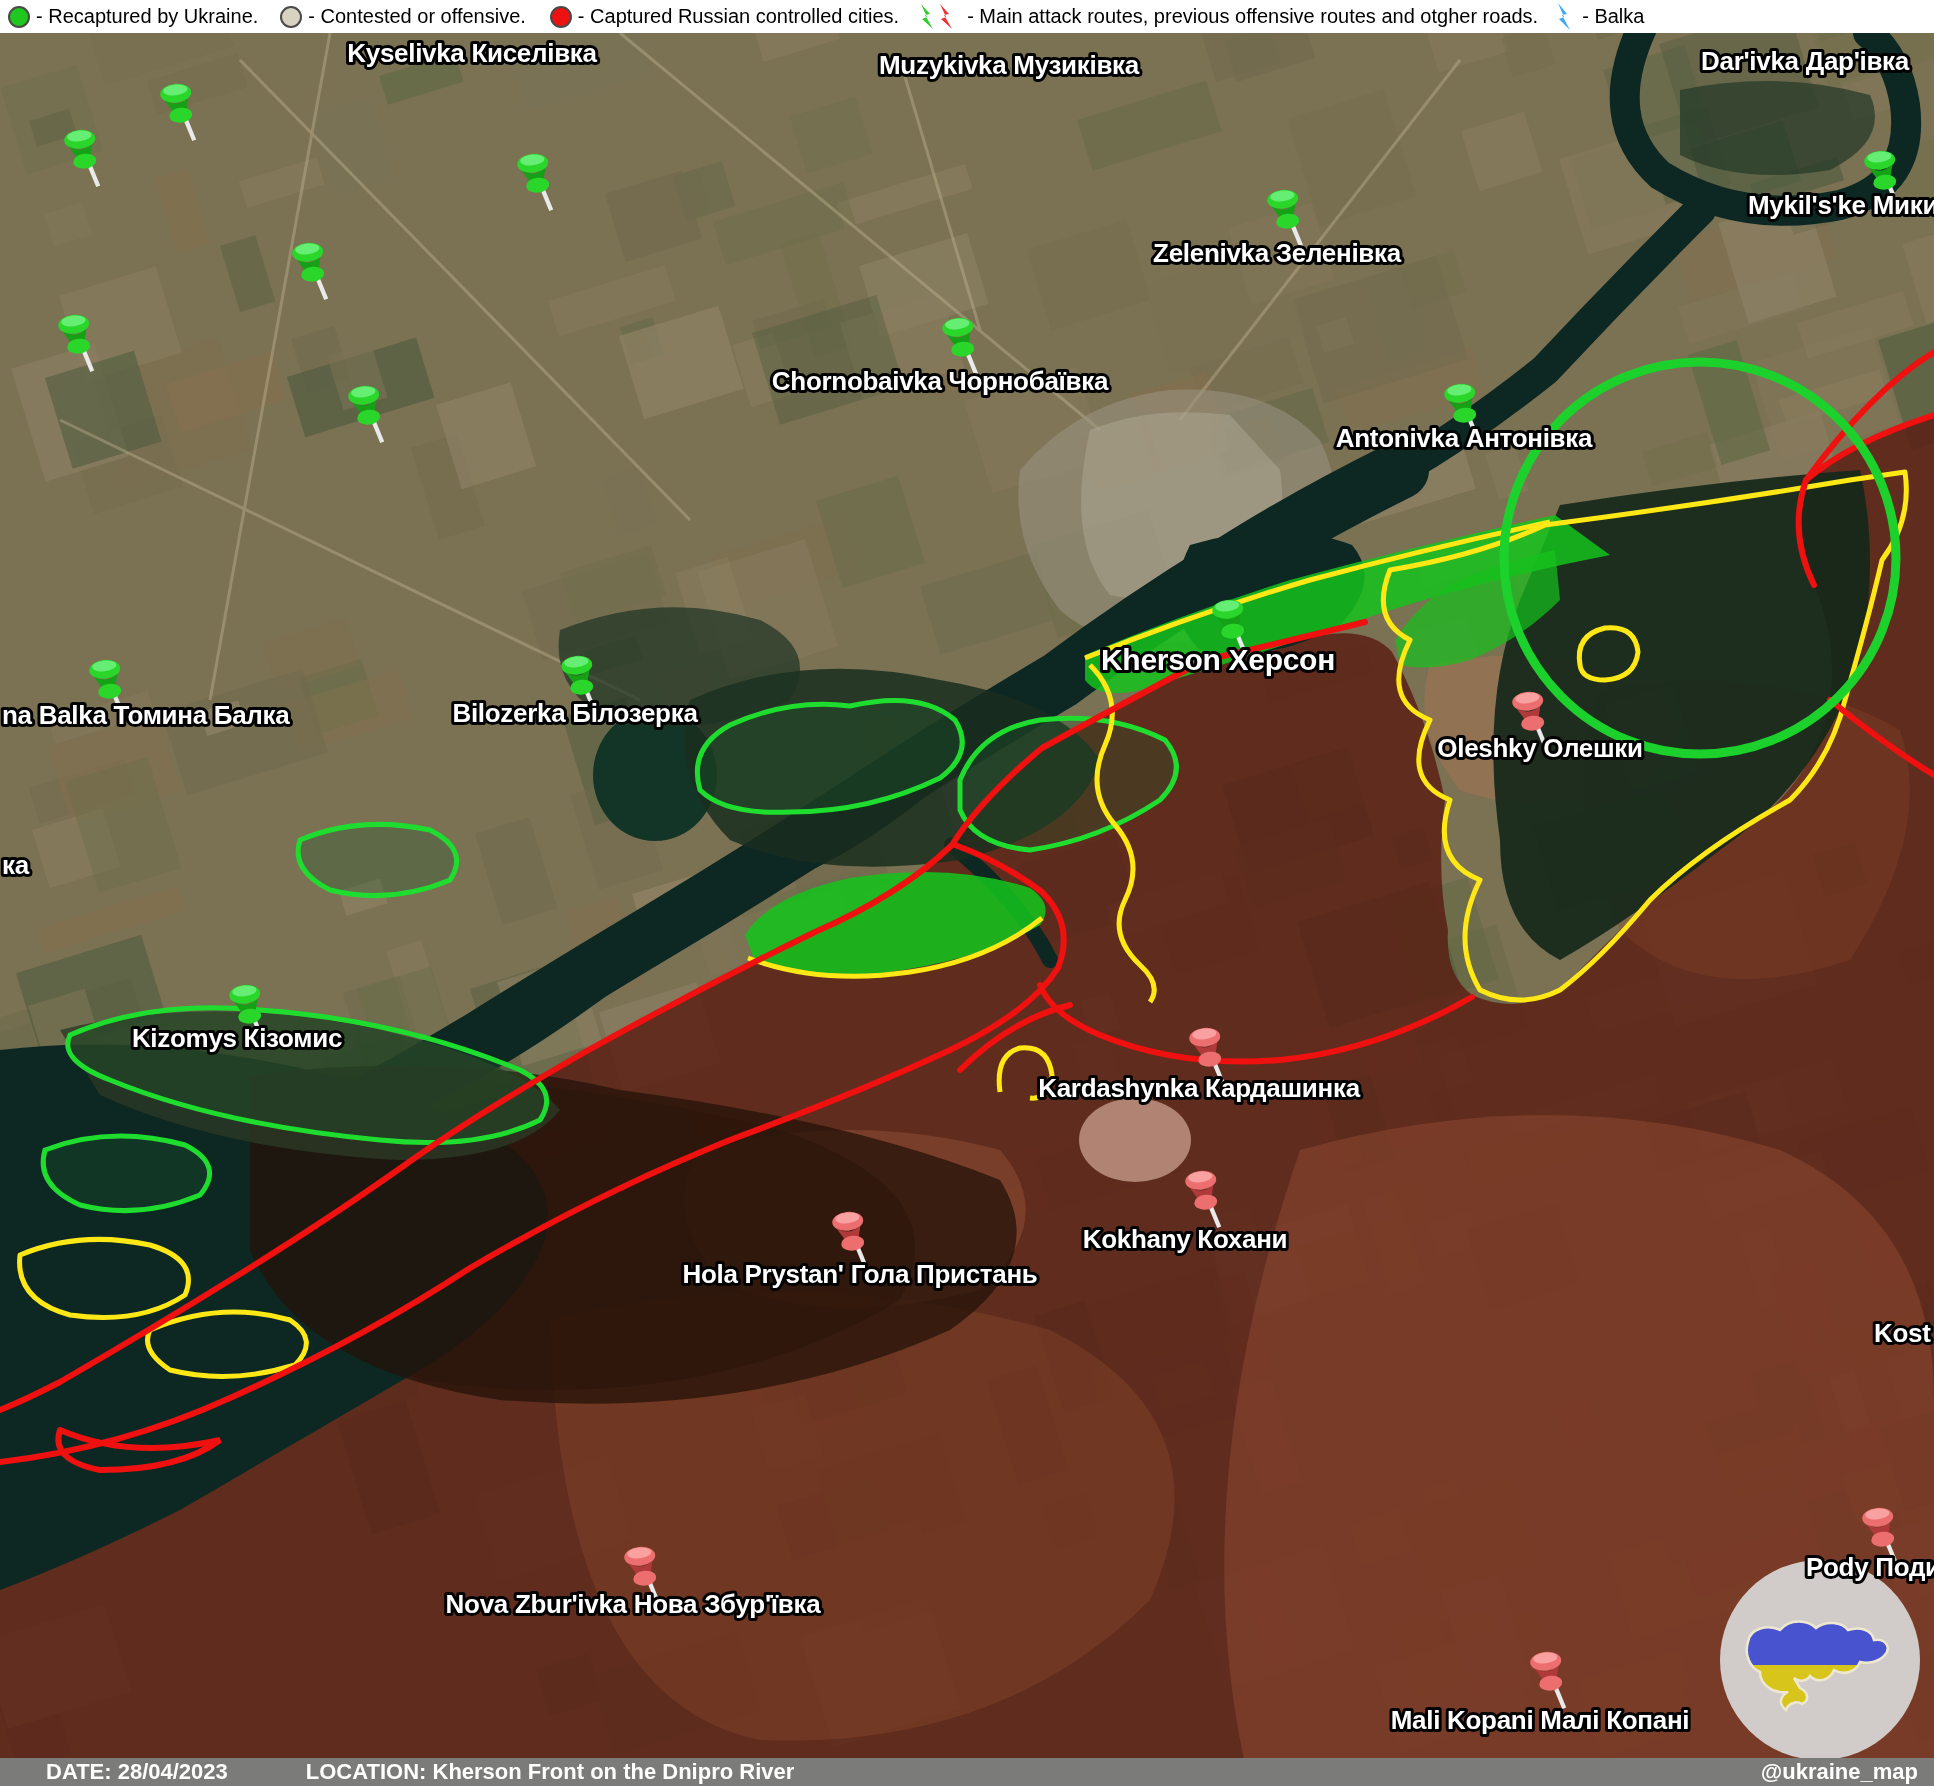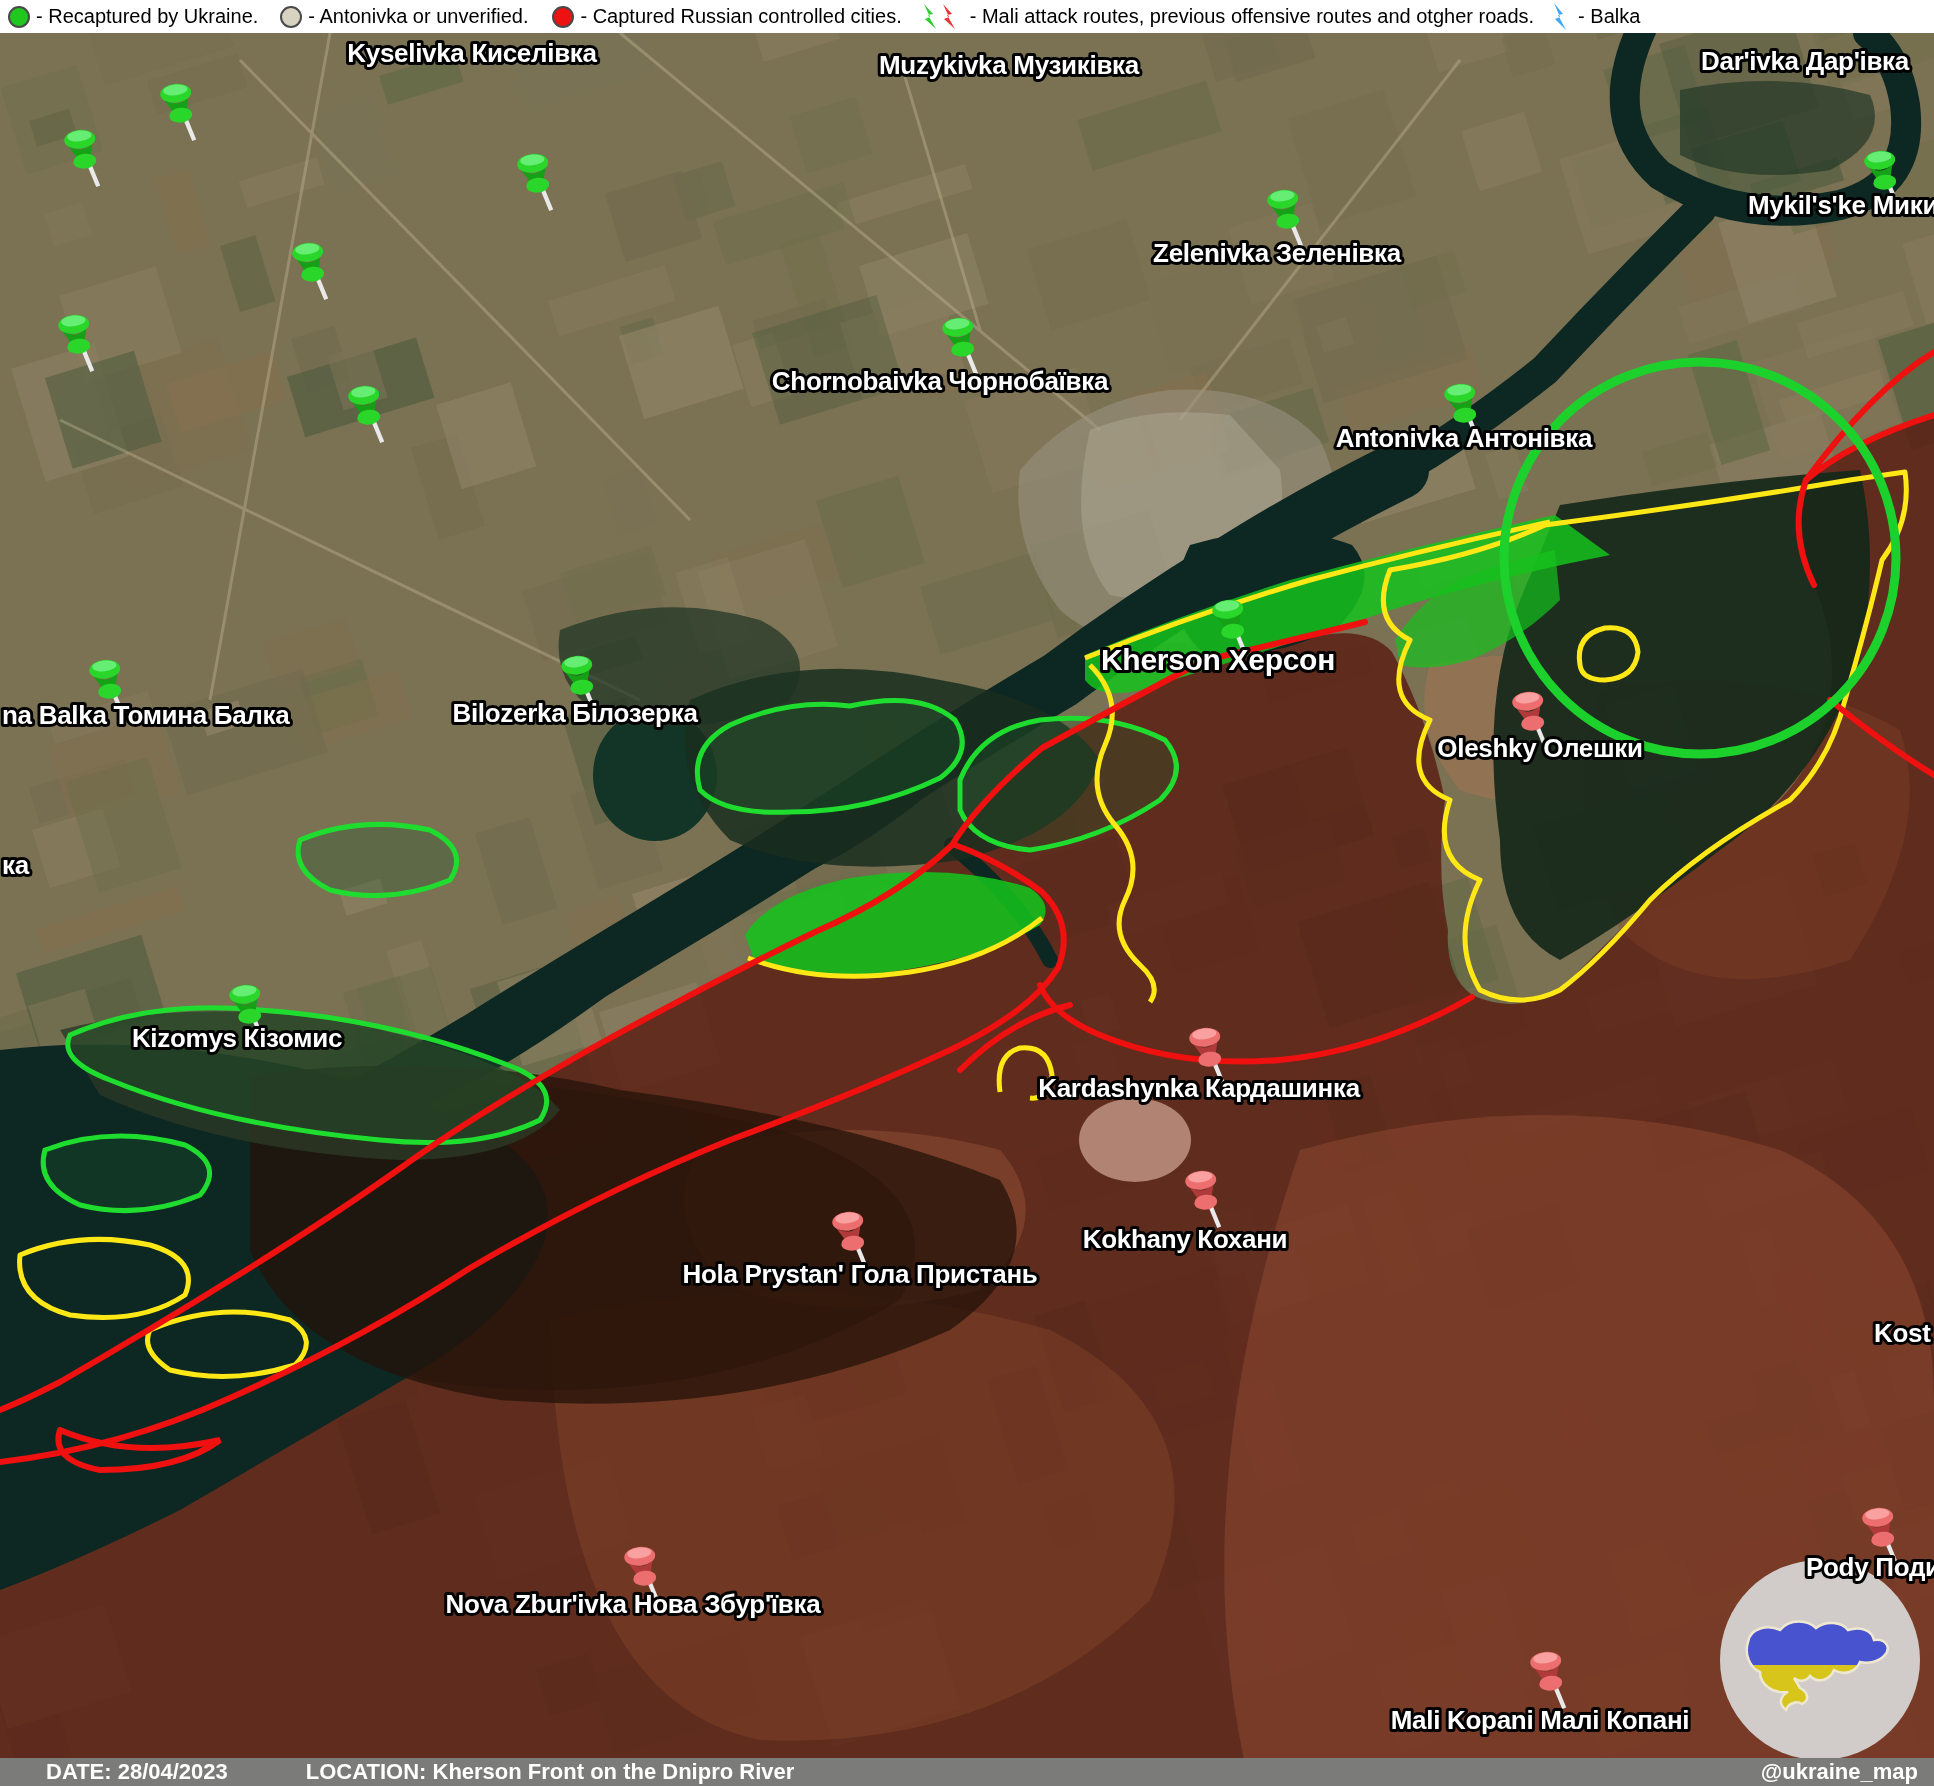--- a/index.html
+++ b/index.html
@@ -500,32 +500,32 @@
       </g>
   </svg>
 
   <header class="legend">
     <div class="item m1">
       <span class="dot dot-green"></span>
       <span>- Recaptured by Ukraine.</span>
     </div>
     <div class="item m2">
       <span class="dot dot-beige"></span>
-      <span>- Antonivka or unverified.</span>
+      <span>- Contested or offensive.</span>
     </div>
     <div class="item m3">
       <span class="dot dot-red"></span>
       <span>- Captured Russian controlled cities.</span>
     </div>
     <div class="item m4">
       <svg class="glyph" width="48" height="30" viewBox="0 0 48 30">
         <path d="M8,2 L17,12 L12,13 L20,27 L9,17 L14,15 Z" fill="#2ecc2e"></path>
         <path d="M27,2 L36,12 L31,13 L39,27 L28,17 L33,15 Z" fill="#ee3333"></path>
       </svg>
-      <span>- Mali attack routes, previous offensive routes and otgher roads.</span>
+      <span>- Main attack routes, previous offensive routes and otgher roads.</span>
     </div>
     <div class="item m5">
       <svg class="glyph" width="26" height="30" viewBox="0 0 26 30">
         <path d="M8,1 L17,12 L12,13 L20,28 L9,17 L14,15 Z" fill="#3fa9f5"></path>
       </svg>
       <span>- Balka</span>
     </div>
   </header>
 
   <footer class="footer">

